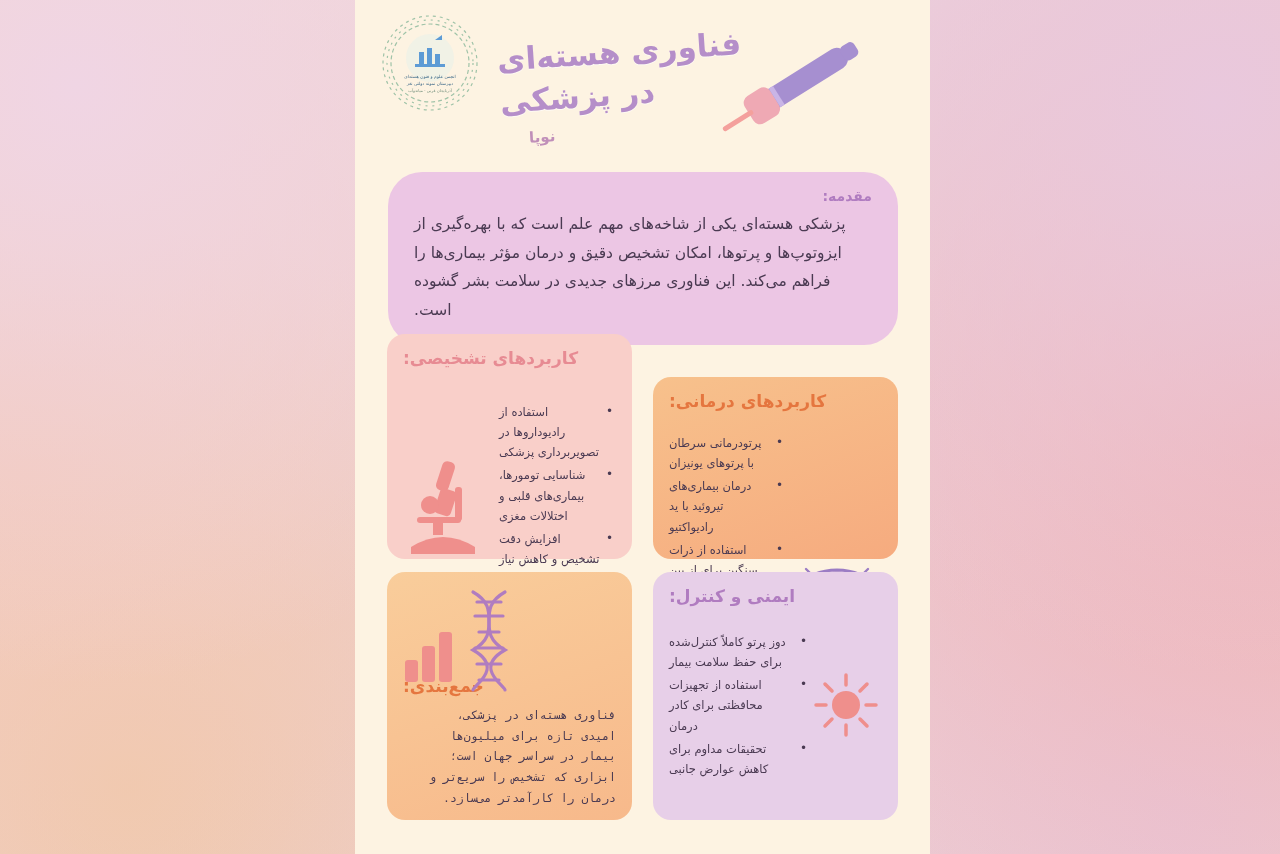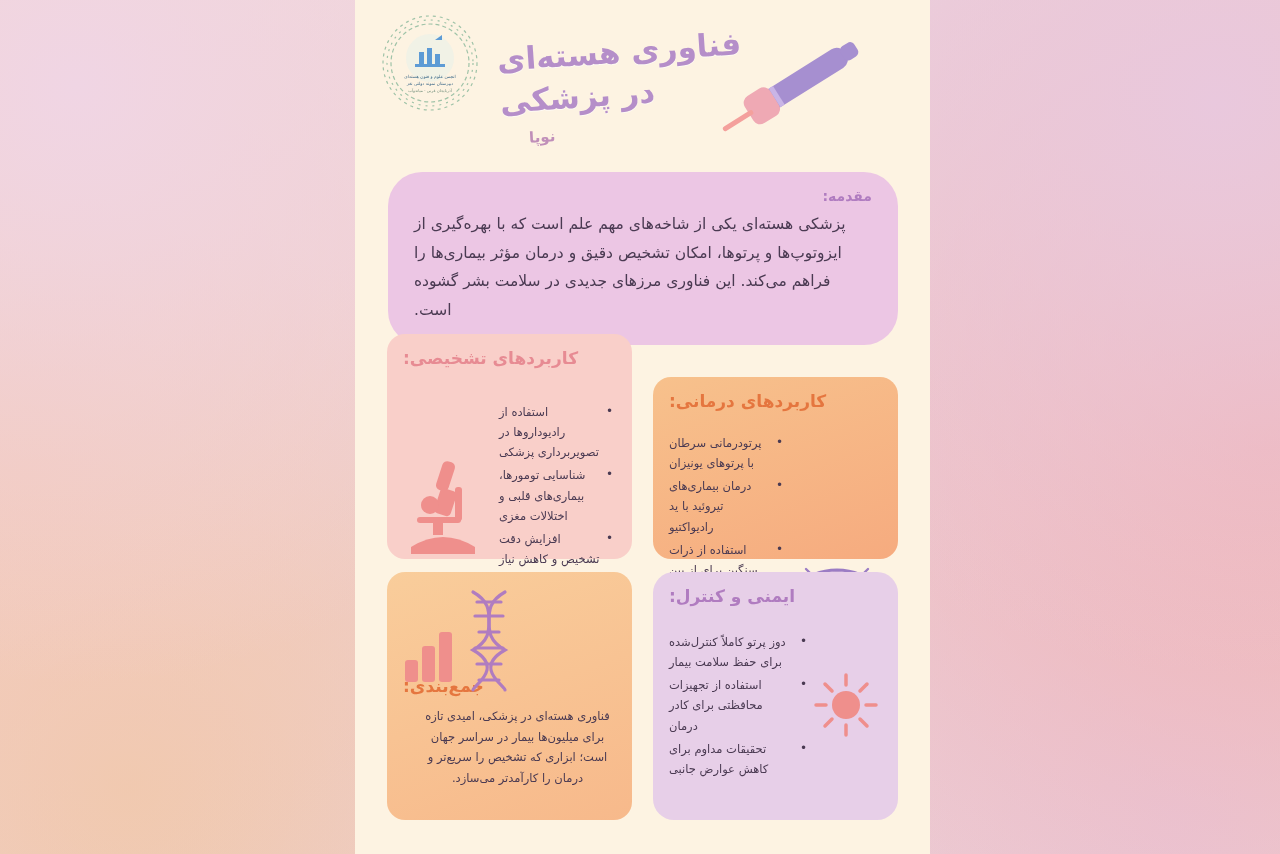--- a/index.html
+++ b/index.html
@@ -91,34 +91,33 @@
     padding:14px 16px;
   }
   #card-diagnostic h3{color:#e78b93;}
   #card-diagnostic .body{display:flex;align-items:center;gap:16px;margin-top:34px;}
   #card-diagnostic ul{width:145px;}
   
   #card-safety{
     right:32px;top:572px;width:245px;height:248px;
     background:#e7cfe8;
     padding:14px 16px;
-    border-radius:21px;
   }
   #card-safety h3{color:#b07cc0;}
   #card-safety .body{display:flex;align-items:center;margin-top:26px;}
   #card-safety ul{width:152px;}
   
   #card-conclusion{
     left:32px;top:572px;width:245px;height:248px;
     background:linear-gradient(160deg,#f9cd9b,#f7b98b);
     padding:14px 16px;
   }
   #card-conclusion h3{color:#e5763f;margin-top:90px;}
   #card-conclusion p{
-    margin:10px 0 0 16px;font-size:11.5px;line-height:1.8;color:#4a3a52;text-align:center;
+    margin:10px 0 0 16px;font-size:11.5px;line-height:1.8;color:#4a3a52;text-align:right;font-family:Liberation Mono, monospace;
   }
   .icon-wrap{flex:0 0 auto;}
 </style>
 </head>
 <body>
 
 <div class="poster">
 
   <div class="logo">
     <svg width="110" height="110" viewBox="0 0 110 110">

